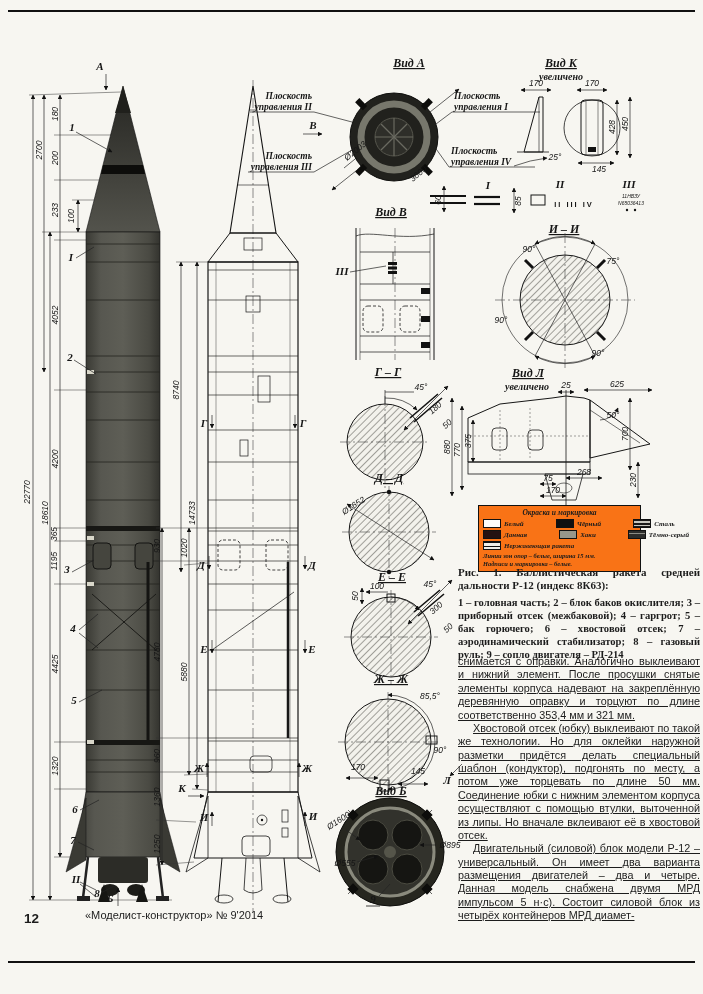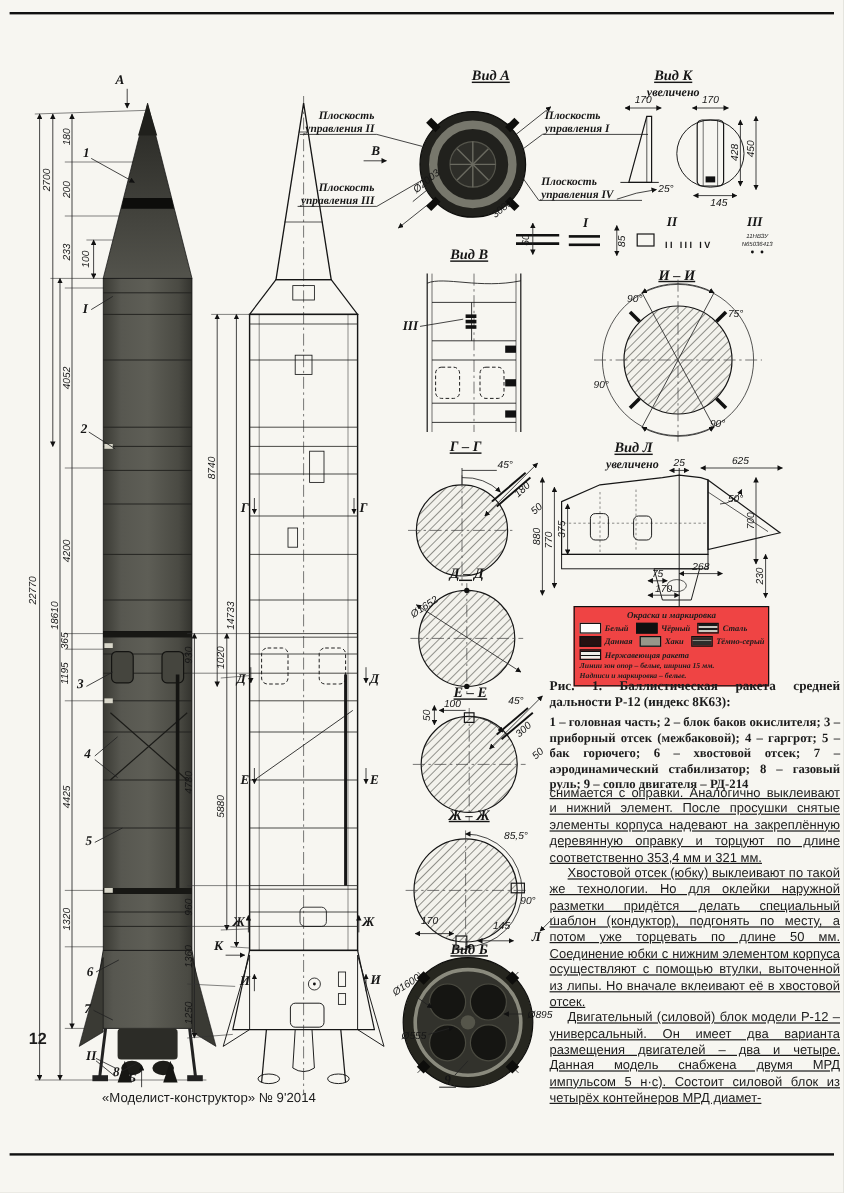--- a/index.html
+++ b/index.html
@@ -16,42 +16,42 @@
   .ltr{font:italic bold 11px "Liberation Serif",serif;text-anchor:middle;}
   .pl{font:italic bold 9.5px "Liberation Serif",serif;}
   .dl{stroke:#222;stroke-width:.7;fill:none;}
   .ext{stroke:#333;stroke-width:.5;fill:none;}
   .ol{stroke:#161616;fill:none;}
   .bands line{stroke:#23231f;stroke-width:.8;}
   .joints line{stroke:#2a2a26;stroke-width:.7;}
   .cd{stroke:#444;stroke-width:.6;stroke-dasharray:10 3 2 3;fill:none;}
   
   .abs{position:absolute;}
-  #legend{left:478px;top:505px;width:163px;border:1.6px solid #111;background:#ef4444;
+  #legend{left:478px;top:505px;width:163px;border:1.6px solid #111;background:#f97316;
           font-family:"Liberation Serif",serif;padding:2px 4px 3px 4px;box-sizing:border-box;}
   #legend .lt{font:italic bold 7.5px "Liberation Serif",serif;text-align:center;margin-bottom:2px;}
-  .lrow{display:flex;align-items:center;margin-bottom:2px;}
+  .lrow{display:flex;align-items:center;margin-bottom:2px;gap:26px;}
   .litem{display:flex;align-items:center;margin-right:6px;}
   .lbl{font:italic bold 7px "Liberation Serif",serif;white-space:nowrap;}
   .sw{width:16px;height:7px;border:1px solid #111;margin-right:3px;flex:none;}
   .sw.white{background:#fdfdfb;}
   .sw.black{background:#101010;}
   .sw.red{background:#241111;}
   .sw.khaki{background:#97978a;}
   .sw.steel{background:repeating-linear-gradient(180deg,#1a1a1a 0 1.4px,#c9c8c0 1.4px 3.2px);}
   .sw.dgray{background:repeating-linear-gradient(180deg,#2d2d2b 0 2.4px,#8c8c84 2.4px 3.4px,#2d2d2b 3.4px 7px);}
   .sw.stain{background:repeating-linear-gradient(180deg,#101010 0 1.2px,#efeee8 1.2px 3.6px);}
   .note{font:italic bold 6.4px "Liberation Serif",serif;line-height:1.25;}
   #caption{left:458px;top:566px;width:242px;font-family:"Liberation Serif",serif;}
   #caption .ct{font-weight:bold;font-size:11px;line-height:1.22;text-align:justify;}
   #caption .ci{font-weight:bold;font-size:10.6px;line-height:1.22;text-align:justify;margin-top:4px;}
   #bodytext{left:458px;top:655px;width:242px;font-size:10.8px;line-height:1.24;text-align:justify;text-decoration:underline;}
   #bodytext p{margin:0;}
   #bodytext p.ind{text-indent:15px;}
-  #footer12{left:24px;top:858px;font-weight:bold;font-size:13.5px;}
+  #footer12{left:24px;top:911px;font-weight:bold;font-size:13.5px;}
   #footermag{left:85px;top:909px;font-weight:normal;font-size:11px;}
   .rule{position:absolute;left:8px;width:687px;background:#111;}
 </style>
 </head>
 <body>
 
 <div id="page">
   <div class="rule" style="top:10px;height:2px;"></div>
   <div class="rule" style="top:961px;height:1.6px;"></div>
 

